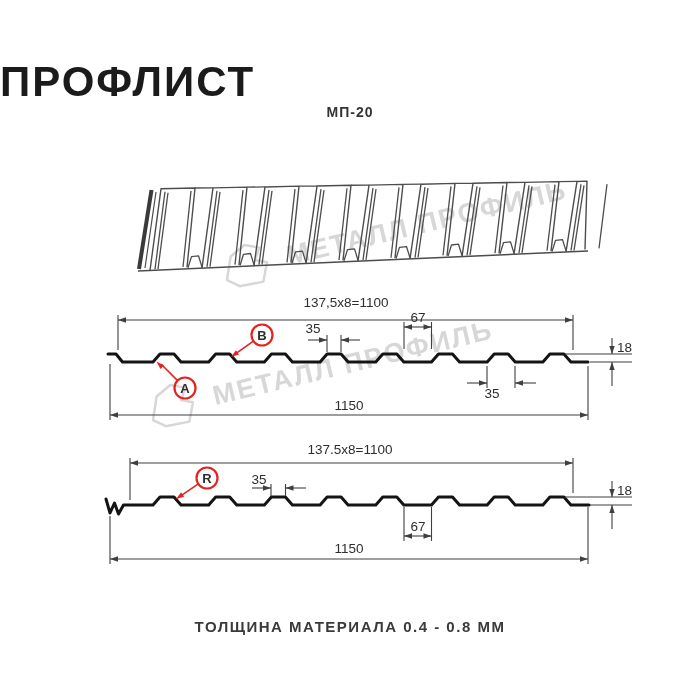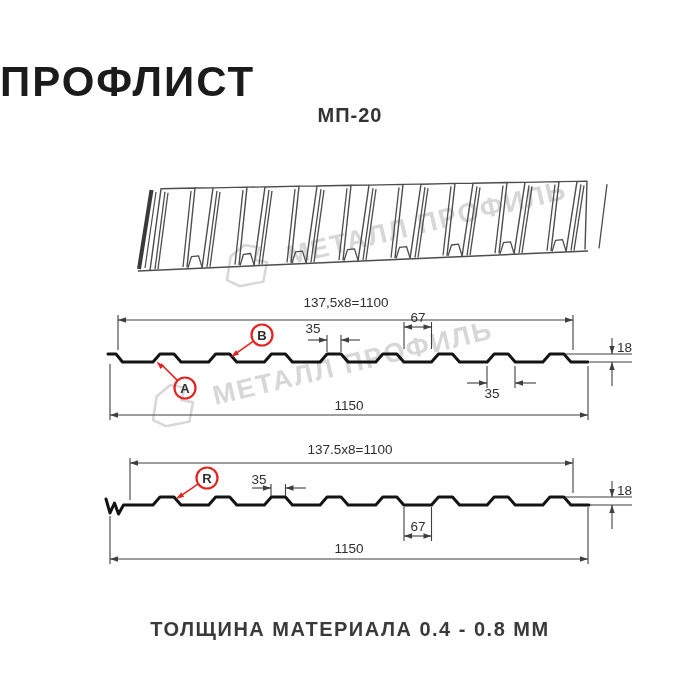--- a/index.html
+++ b/index.html
@@ -3,23 +3,23 @@
 <meta charset="utf-8">
 <style>
   * { margin:0; padding:0; box-sizing:border-box; }
   html,body { width:700px; height:700px; background:#ffffff; overflow:hidden;
               font-family:"Liberation Sans", sans-serif; }
   #stage { position:relative; width:700px; height:700px; background:#fff; }
 
   .title { position:absolute; left:0; top:58px; width:700px; 
            font-size:42px; font-weight:bold; letter-spacing:2px; color:#1b1b1b; }
   .subtitle { position:absolute; left:0; top:104px; width:700px; text-align:center;
-              font-size:20px; font-weight:bold; letter-spacing:1px; color:#333; }
+              font-size:14px; font-weight:bold; letter-spacing:1px; color:#333; }
   .footer { position:absolute; left:0; top:618px; width:700px; text-align:center;
-            font-size:20px; font-weight:bold; letter-spacing:1.5px; color:#3a3a3a; }
+            font-size:15px; font-weight:bold; letter-spacing:1.5px; color:#3a3a3a; }
 
   .watermark { position:absolute; display:flex; align-items:center; gap:9px;
                transform:rotate(-13.5deg); transform-origin:0 50%;
                color:#d7d7d7; font-weight:bold; font-size:27px; letter-spacing:2px;
                white-space:nowrap; z-index:1; user-select:none; }
   .wm-1 { left:222px; top:248px; }
   .wm-2 { left:148px; top:388px; }
 
   #drawing { position:absolute; left:0; top:0; z-index:2; pointer-events:none; }
   text { font-family:"Liberation Sans", sans-serif; font-size:13.5px; fill:#2e2e2e; }

